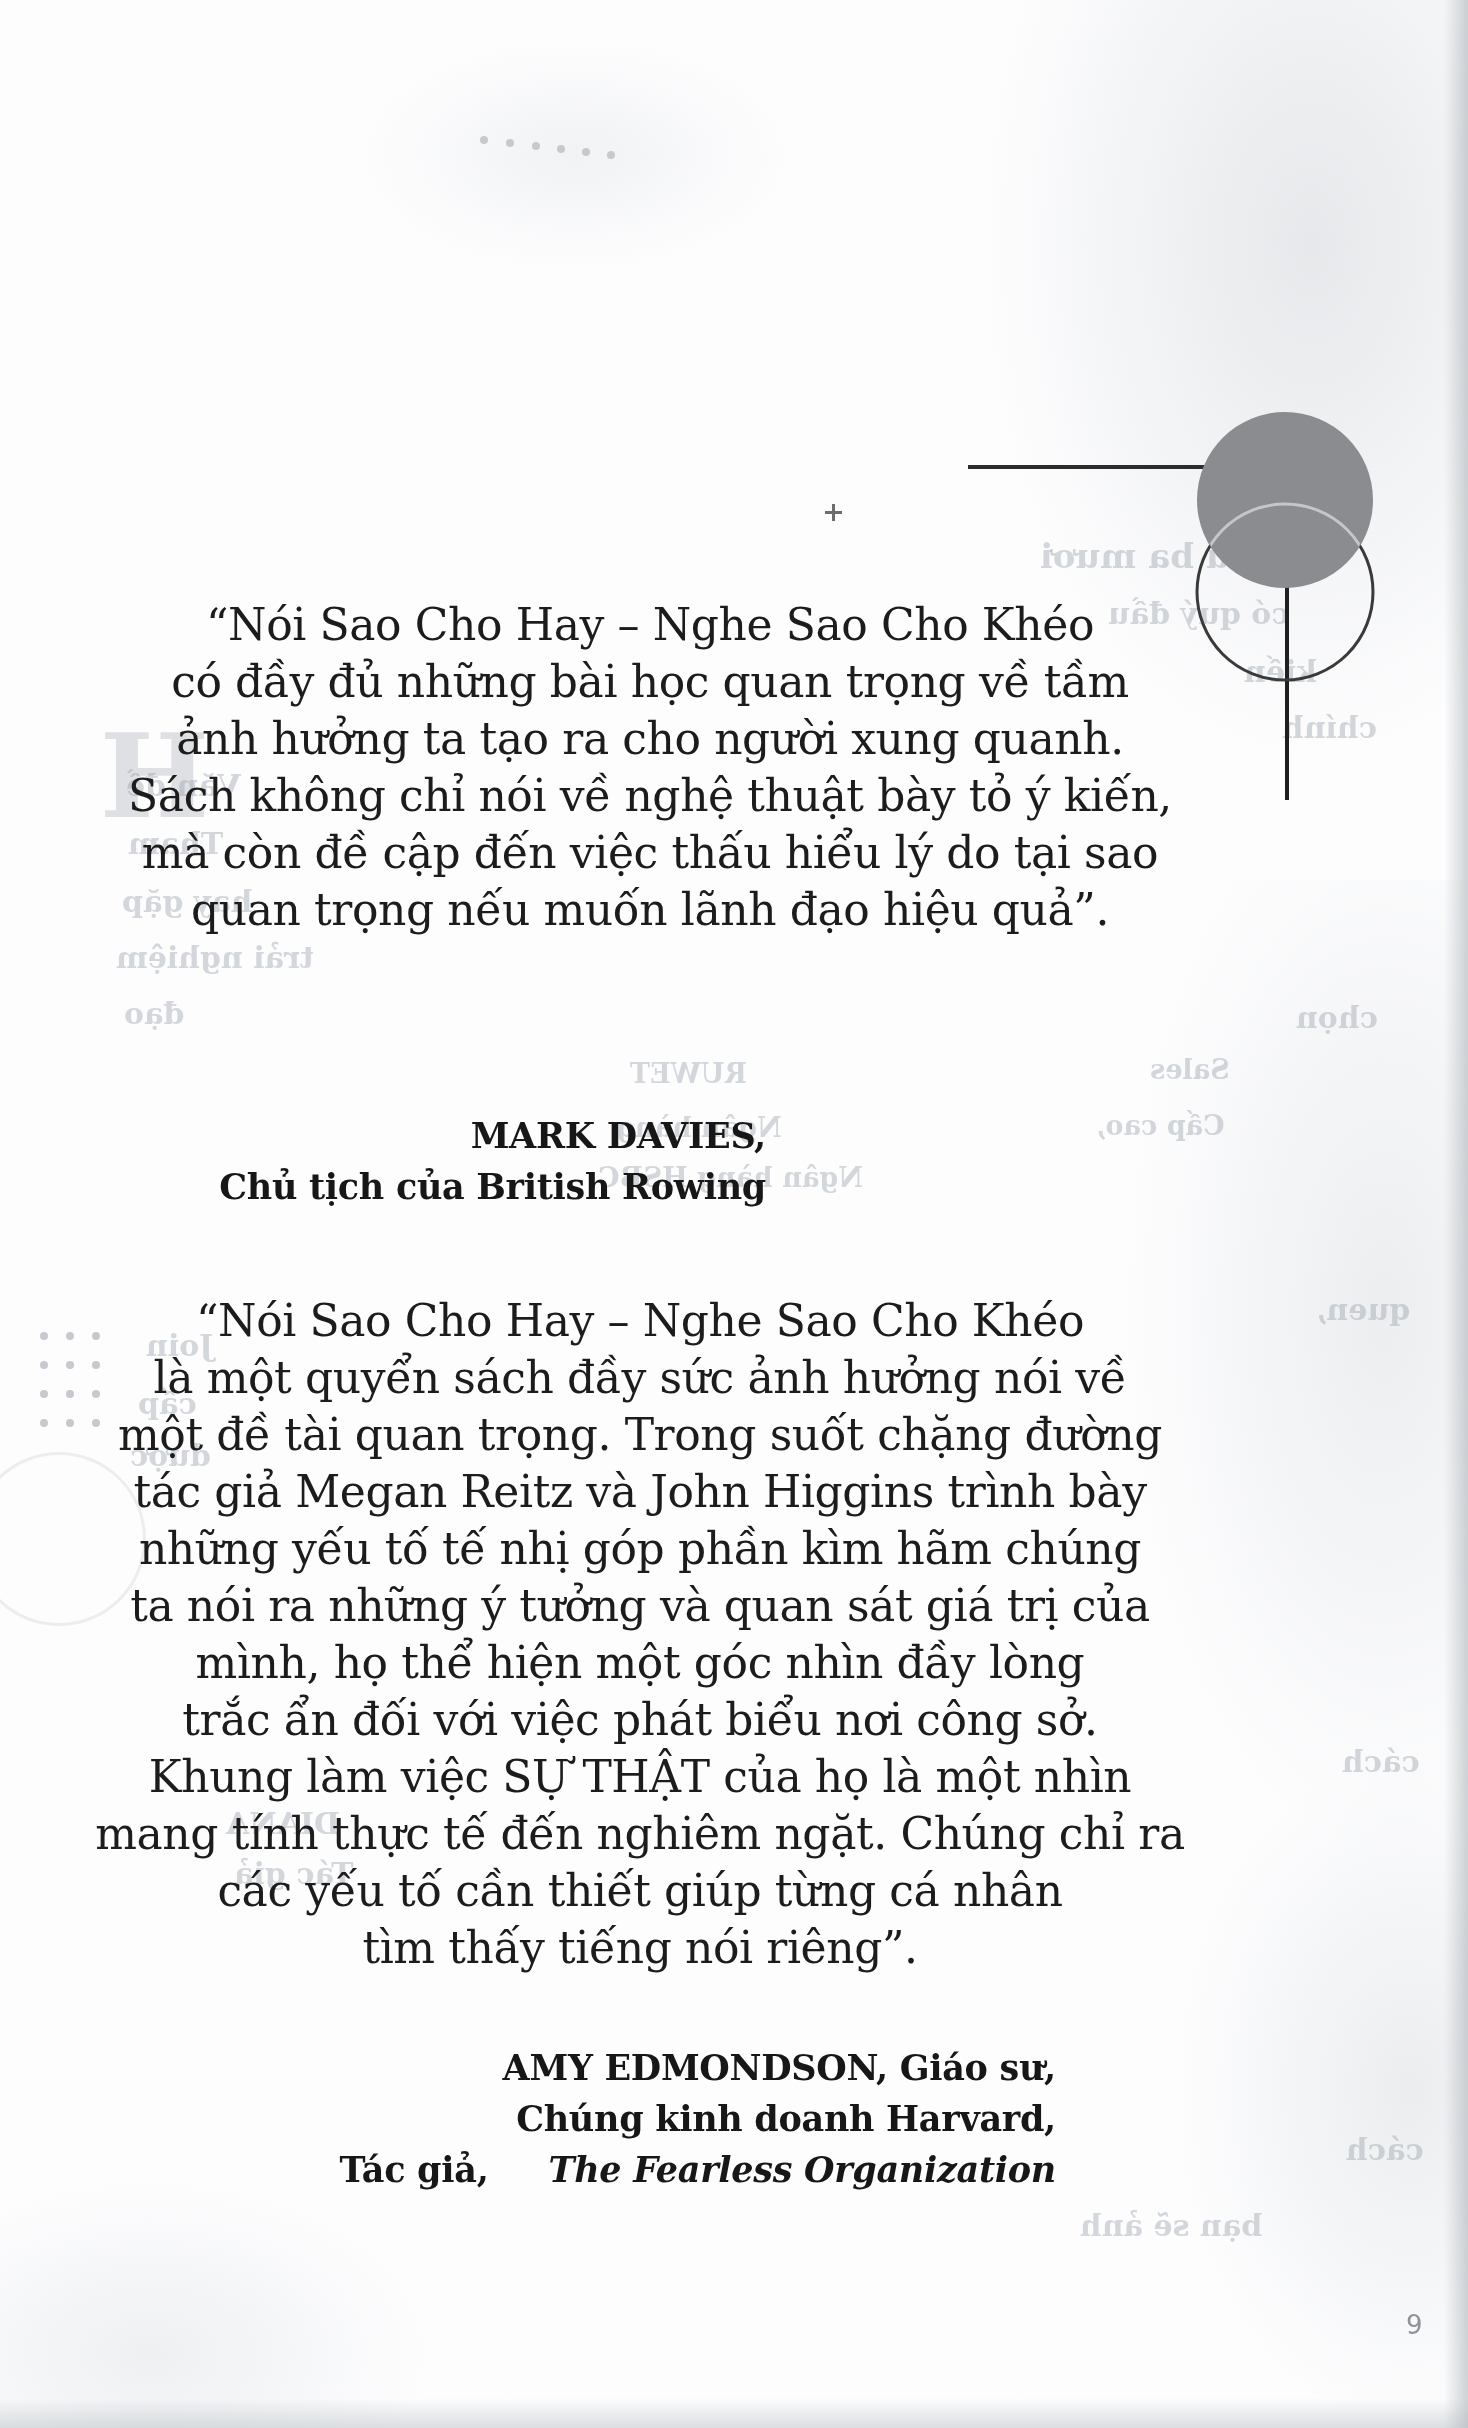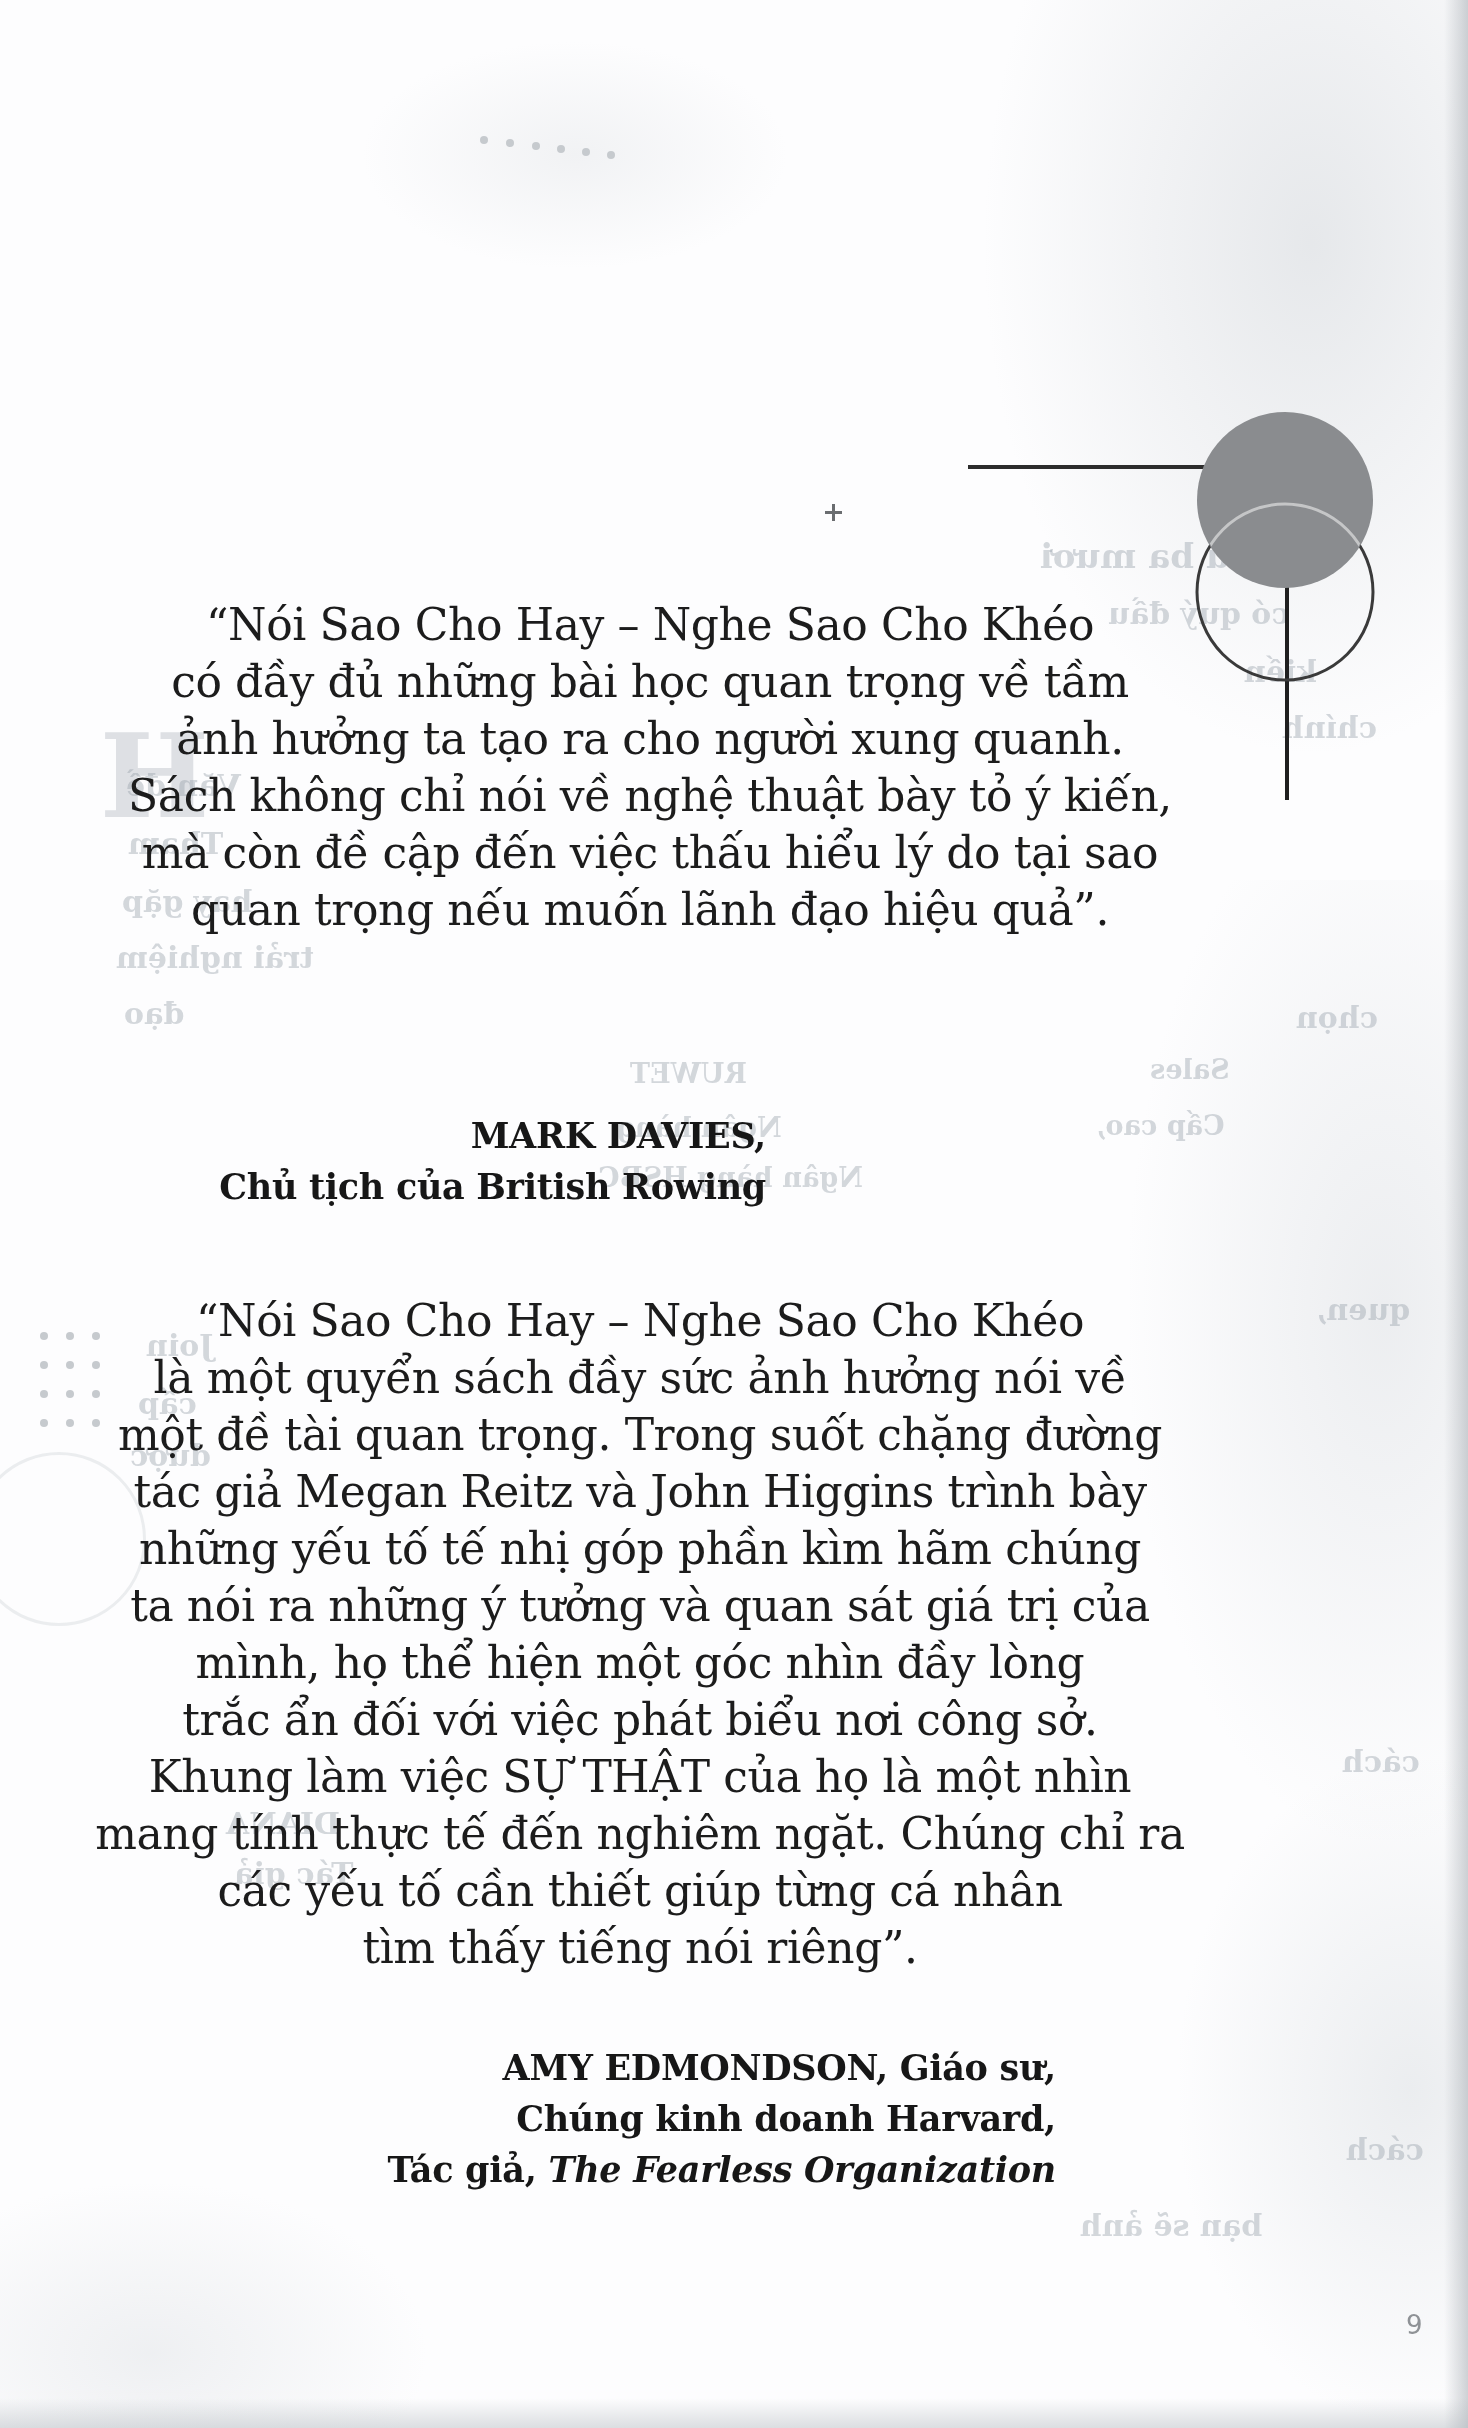--- a/index.html
+++ b/index.html
@@ -69,21 +69,21 @@
   
   .quote{position:absolute;text-align:center;letter-spacing:-0.4px;}
   .q1{left:90px;top:596px;width:1120px;}
   .q2{left:70px;top:1292px;width:1140px;}
   .qline{display:block;font-size:44px;line-height:57px;height:57px;white-space:nowrap;}
   .t-italic{}
   .attr{position:absolute;text-align:right;font-weight:bold;font-size:35px;
         line-height:51px;color:#171717;letter-spacing:-0.3px;}
   .a1{left:90px;top:1110px;width:676px;}
   .a2{left:90px;top:2042px;width:966px;}
-  .book-italic{font-style:italic;}
+  .book-italic{font-style:italic;margin-left:48px;}
   .page-number{left:1406px;top:2310px;font-size:26px;color:#8f9296;
                font-family:"DejaVu Sans","Liberation Sans",sans-serif;}
 </style>
 </head>
 <body>
 
 <div class="page-wrap">
 
   <div class="blob blob1"></div>
   <div class="blob blob2"></div>

